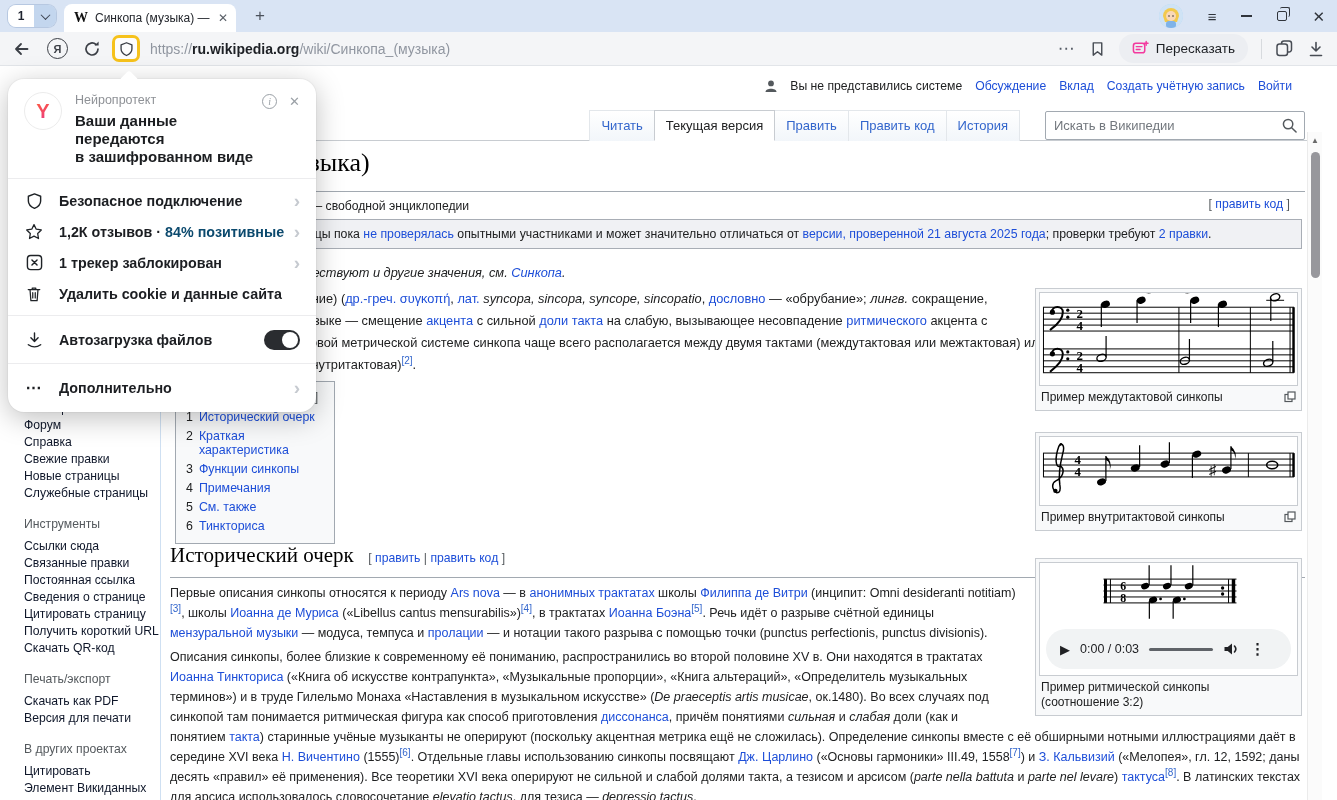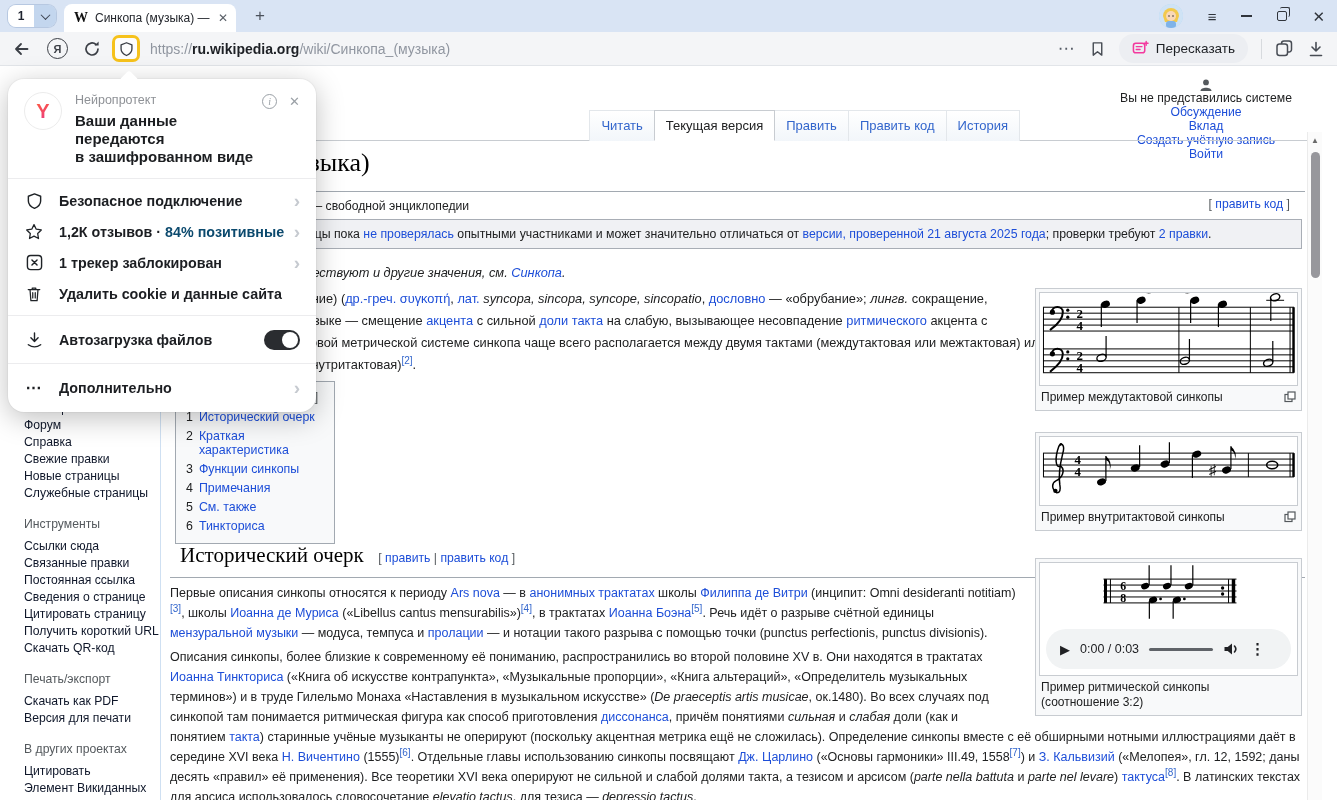--- a/index.html
+++ b/index.html
@@ -30,21 +30,21 @@
   .shieldbox { width:28px; height:27px; border:3px solid #f6c21c; border-radius:7px; display:flex; align-items:center; justify-content:center; background:#fdfdfd; }
   .url { font-size:14px; white-space:nowrap; overflow:hidden; flex:1; margin-left:10px; }
   .url .dim { color:#9096a0; } .url .dom { color:#1d2025; font-weight:bold; }
   .tb-right { display:flex; align-items:center; gap:13px; margin-right:12px; }
   .pill { height:29px; border-radius:15px; background:#eceef2; display:flex; align-items:center; gap:7px; padding:0 13px; font-size:13.5px; color:#1c1f23; }
   .vdiv { width:1px; height:20px; background:#d7dade; }
   .more-dots { font-size:17px; color:#565c66; letter-spacing:1px; }
 
   
   .page { position:absolute; left:0; top:66px; width:1322px; height:734px; background:#fff; }
-  .persbar { position:absolute; right:30px; top:13px; display:flex; align-items:center; font-size:12.2px; color:#202122;flex-direction:column; }
+  .persbar { position:absolute; right:30px; top:13px; display:flex; align-items:center; gap:13px; font-size:12.2px; color:#202122; }
   .persbar .lnk { white-space:nowrap; }
   .content-topline { position:absolute; left:160px; top:74px; width:1147px; height:1px; background:#c8ccd1; }
   .side-vline { position:absolute; left:160px; top:74px; width:1px; height:660px; background:#cfe0f2; }
 
   .vtabs { position:absolute; right:302px; top:44px; display:flex; height:31px; font-size:13px; }
   .vtab { padding:0 11px; line-height:29px; color:#3366cc; background:linear-gradient(to bottom,#ffffff,#f2f6fa); border:1px solid #e3e7eb; border-bottom:none; margin-left:-1px; white-space:nowrap; }
   .vtab.active { background:#fff; color:#202122; border:1px solid #c8ccd1; border-bottom:1px solid #fff; z-index:2; }
   .wsearch { position:absolute; left:1045px; top:45px; width:260px; height:29px; }
   .wsearch input { width:100%; height:100%; border:1px solid #a2a9b1; border-radius:2px; padding:0 30px 0 8px; font-size:13px; color:#202122; font-family:"Liberation Sans",sans-serif; }
   .wsearch input::placeholder { color:#72777d; }
@@ -65,21 +65,21 @@
 
   .toc { position:absolute; left:175px; top:315px; width:160px; background:#f8f9fa; border:1px solid #a2a9b1; padding:8px 10px 10px; font-size:12.4px; }
   .toc .tochead { text-align:center; margin-bottom:6px; color:#202122; }
   .toc .tochead b { font-weight:bold; }
   .tocitem { display:flex; gap:6px; margin-top:5px; color:#202122; }
 
   .sidebar { position:absolute; left:24px; top:317px; width:136px; font-size:12.2px; line-height:17px; }
   .sb-head { color:#54595d; margin:14px 0 5px; }
   .sb-item { color:#0f172a; }
 
-  .secthead { position:absolute; left:180px; top:477px; }
+  .secthead { position:absolute; left:170px; top:477px; }
   .secthead .h { font-family:"Liberation Serif",serif; font-size:21px; color:#000; }
   .secthead .ed { font-size:12.2px; color:#54595d; margin-left:10px; }
   .sect-rule { position:absolute; left:170px; top:511px; width:1135px; height:1px; background:#a2a9b1; }
   .para { position:absolute; left:170px; font-size:12.5px; line-height:20px; color:#202122; }
   #para1 { top:517px; width:848px; }
   #para2 { top:581px; width:1135px; }
   .fspacer { float:right; width:292px; height:78px; }
 
   
   .fig { position:absolute; left:1035px; width:267px; background:#f8f9fa; border:1px solid #c8ccd1; padding:3px; }
@@ -222,20 +222,27 @@
     <div class="content-topline"></div>
     <div class="side-vline"></div>
 
     <div class="vtabs">
       <span class="vtab">Читать</span>
         <span class="vtab active">Текущая версия</span>
         <span class="vtab">Править</span>
         <span class="vtab">Править код</span>
         <span class="vtab">История</span>
     </div>
+    <div class="wsearch">
+      <input type="text" placeholder="Искать в Википедии" style="">
+      <svg width="15" height="15" viewBox="0 0 16 16">
+          <circle cx="6.5" cy="6.5" r="5" stroke="#54595d" stroke-width="1.6" fill="none"></circle>
+          <path d="M10.3,10.3 L15,15" stroke="#54595d" stroke-width="1.6" stroke-linecap="round"></path>
+        </svg>
+    </div>
 
     <div class="wtitle">Синкопа (музыка)</div>
     <div class="title-rule"></div>
     <div class="tagline">Материал из Википедии — свободной энциклопедии</div>
     <div class="editcode"><span>[ </span><span class="lnk">править код</span><span> ]</span></div>
 
     <div class="notice"><span>Текущая версия страницы пока </span><span class="lnk">не проверялась</span><span> опытными участниками и может значительно отличаться от </span><span class="lnk">версии, проверенной 21 августа 2025 года</span><span>; проверки требуют </span><span class="lnk">2 правки</span><span>.</span></div>
     <div class="hatnote"><span class="ital">У этого термина существуют и другие значения, см. </span><span class="lnk ital">Синкопа</span><span class="ital">.</span></div>
 
     <div class="introline" style="top:225px"><span>Синко́па (синкопи́рование) (</span><span class="lnk">др.-греч.</span><span> </span><span class="lnk">συγκοπή</span><span>, </span><span class="lnk">лат.</span><span> </span><span class="ital">syncopa, sincopa, syncope, sincopatio</span><span>, </span><span class="lnk">дословно</span><span> — «обрубание»; </span><span class="ital">лингв.</span><span> сокращение,</span></div>

